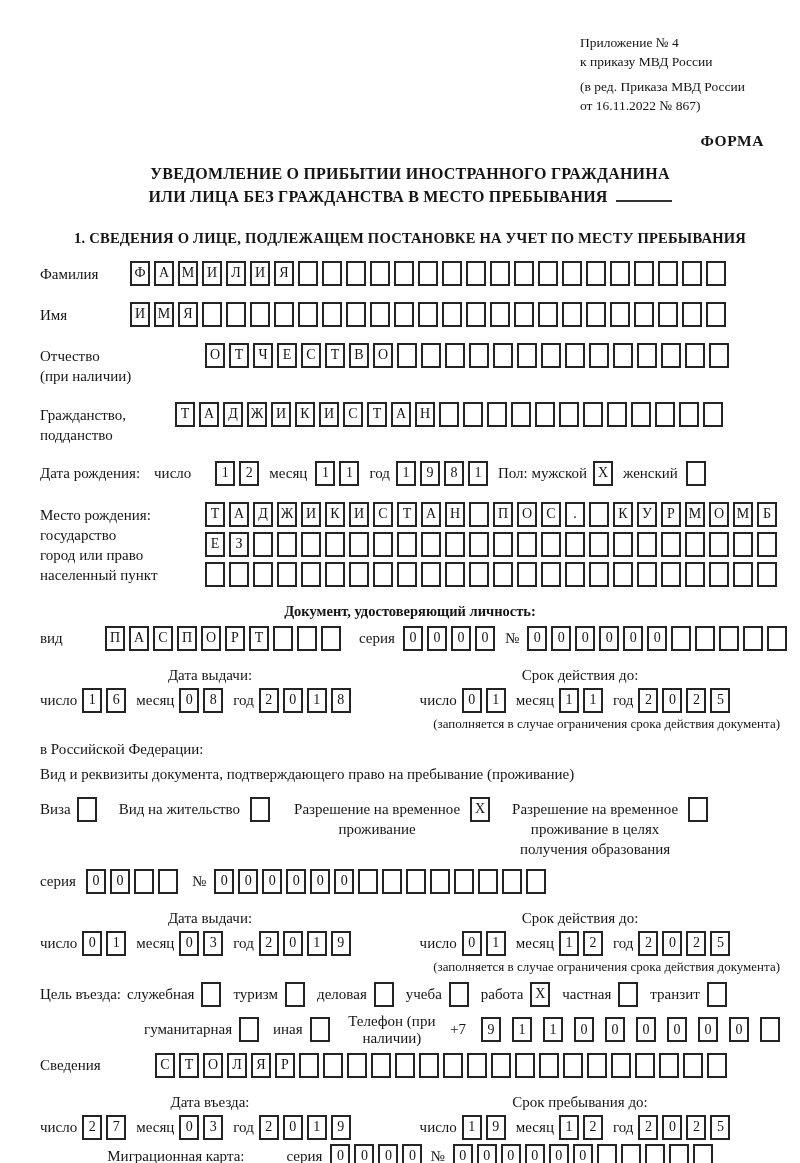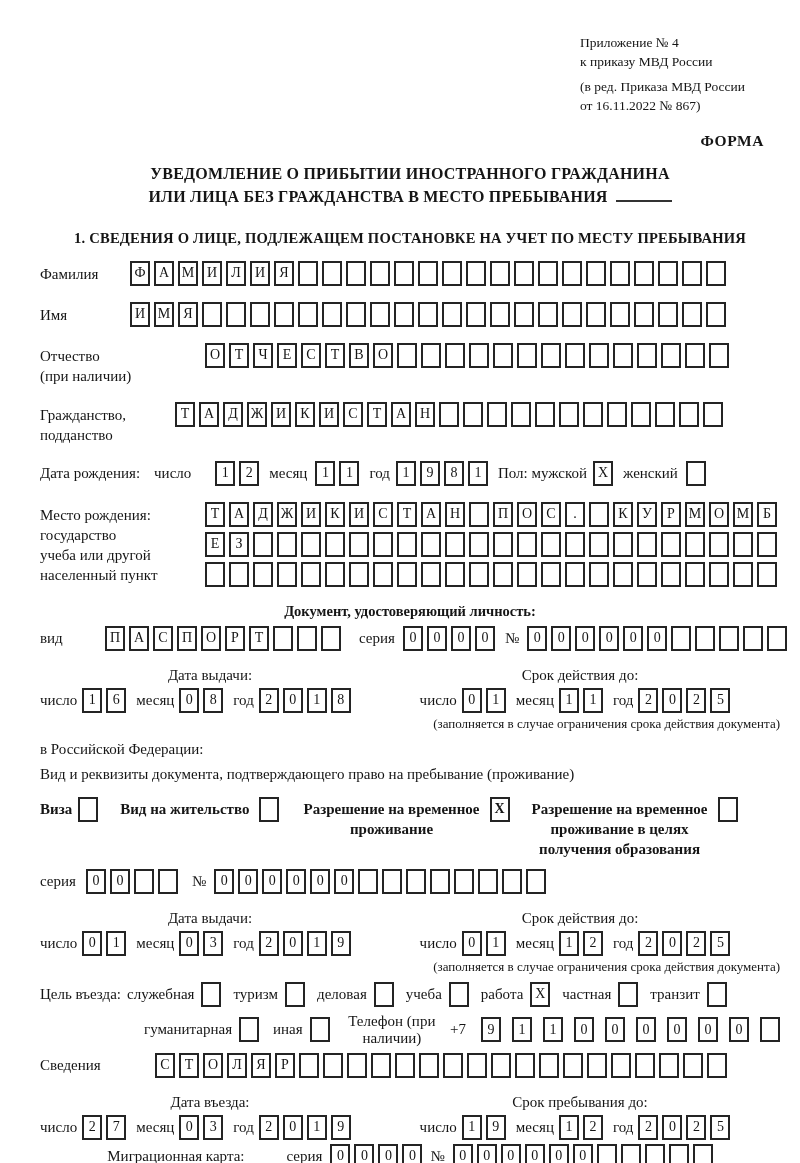--- a/index.html
+++ b/index.html
@@ -35,21 +35,21 @@
   .dates-col-l { width:340px; flex-shrink:0; }
   .dates-col-r { flex:1; }
   .dates-title { font-size:15px; text-align:center; margin-bottom:4px; }
   .footnote { font-size:13px; line-height:1.3; margin-top:3px; white-space:nowrap; }
   .fn-right { text-align:right; }
 
   .doc-heading { text-align:center; font-weight:bold; font-size:14.5px; margin:8px 0 6px; }
   .intro { font-size:15px; line-height:1.7; margin-top:4px; }
 
   .pt-row { display:flex; align-items:flex-start; margin:8px 0 10px; }
-  .pt-item { display:flex; align-items:flex-start;font-weight:bold; }
+  .pt-item { display:flex; align-items:flex-start; }
   .pt-lbl { font-size:15px; line-height:20px; padding-top:3px; }
   .pt-lbl.multi { text-align:center; }
   .pt-item .cell { margin-left:10px; margin-top:1px; }
 
   .purpose { display:flex; align-items:center; font-size:15px; margin-bottom:6px; }
   .purpose .cell { margin-left:7px; }
   .purpose .opt { margin-left:12px; white-space:nowrap; }
   .purpose .opt:first-child { margin-left:0; }
 
   .phone-line { display:flex; align-items:center; font-size:15px; margin:2px 0 6px; margin-left:104px;text-align:center; }
@@ -233,21 +233,21 @@
     <span class="inline-lbl ml10">Пол: мужской</span>
     <span class="cell ml6">X</span>
     <span class="inline-lbl ml10">женский</span>
     <span class="cell ml8"></span>
   </div>
 
   <div class="row" style="margin-top:3px;">
     <div class="lblcol w165">
       <div>Место рождения:</div>
       <div>государство</div>
-      <div>учеба или другой</div>
+      <div>город или право</div>
       <div>населенный пункт</div>
     </div>
     <div class="cellrows">
       <div class="cells">
           <span class="cell">Т</span>
           <span class="cell">А</span>
           <span class="cell">Д</span>
           <span class="cell">Ж</span>
           <span class="cell">И</span>
           <span class="cell">К</span>

